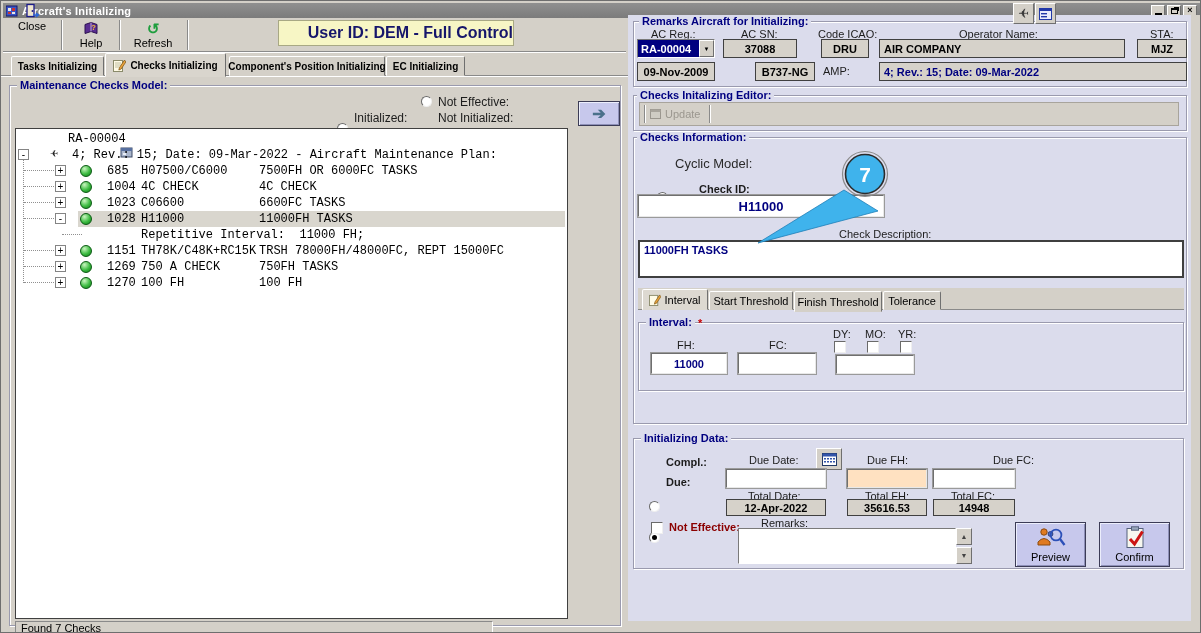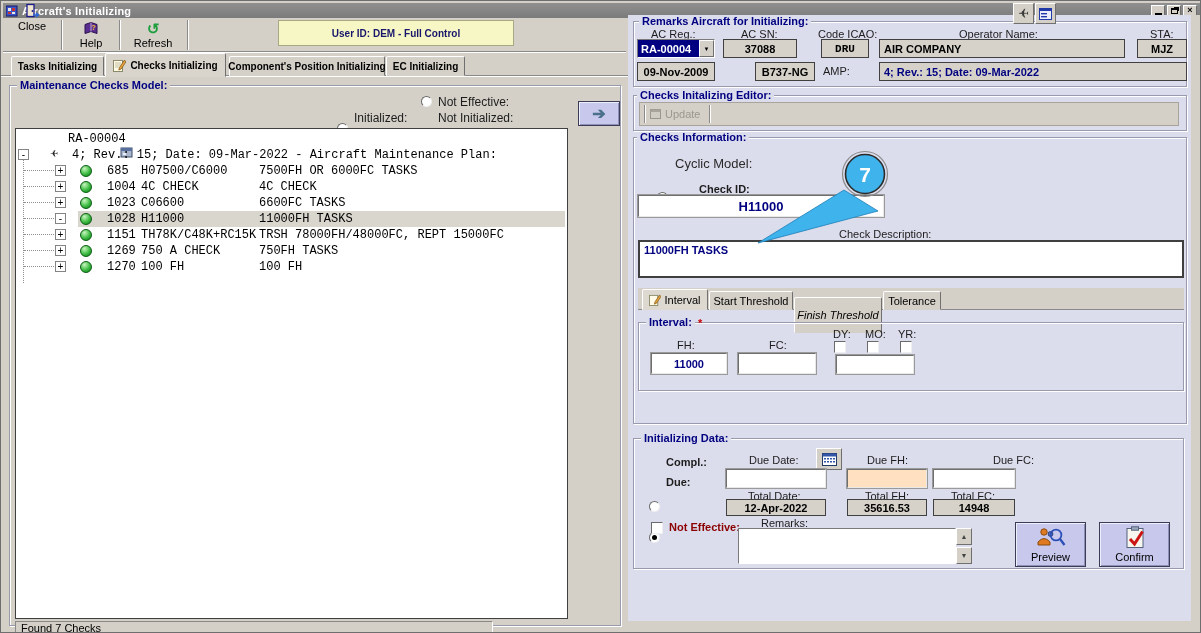--- a/index.html
+++ b/index.html
@@ -23,22 +23,22 @@
     background:linear-gradient(to bottom,#909090,#7b7b7b);
     display:flex; align-items:center; padding:0 3px;}
   .title-text{color:#fff; font-weight:bold; font-size:11px; margin-left:4px; letter-spacing:.2px;}
   .winbtn{width:14px; height:12px; margin-left:2px; display:flex; align-items:center; justify-content:center;
     font-size:9px; font-weight:bold; color:#000; line-height:1;}
   .glyph-min{display:block; width:7px; height:2px; background:#000; margin-top:6px;}
   .glyph-restore{display:block; width:7px; height:6px; border:1px solid #000; border-top-width:2px; box-shadow:2px -2px 0 -1px #000;}
   
   .toolbtn{display:flex; flex-direction:column; align-items:center; justify-content:center; gap:1px; color:#000;}
   .tool-sep{width:2px; border-left:1px solid #8a8a8a; border-right:1px solid #fff;}
-  .banner{background:var(--banner_yellow); border:1px solid #a8a884; display:flex; align-items:center; justify-content:center;
-    font-weight:bold; color:#16166b; font-size:10px;}
+  .banner{background:var(--banner_yellow); border:1px solid #a8a884; display:flex; align-items:center; justify-content:flex-end;
+    font-weight:bold; color:#16166b; font-size:16px;}
   
   .tab{border:1px solid; border-color:#fff #6f6f6f transparent #fff; border-radius:2px 2px 0 0;
     background:var(--chrome_gray); display:flex; align-items:center; justify-content:center; gap:4px;
     font-weight:bold; font-size:10px; white-space:nowrap;}
   .tab.active{background:#d9d5cd;}
   
   .treebox{background:#fff; border:1px solid #404040; font-family:"Liberation Mono", monospace; font-size:12px; overflow:hidden;}
   .trow{position:relative; height:16px; white-space:pre;}
   .trow span{position:absolute; top:1px; line-height:14px;}
   .expbox{width:11px; height:11px; border:1px solid #848484; background:#fff; text-align:center;
@@ -218,20 +218,23 @@
     <span class="code">C06600</span>
     <span class="desc">6600FC TASKS</span>
   </div>
         <div class="trow check sel">
     <span class="expbox">-</span>
     <span class="orb"></span>
     <span class="id">1028</span>
     <span class="code">H11000</span>
     <span class="desc">11000FH TASKS</span>
   </div>
+        <div class="trow child">
+    <span class="ctext">Repetitive Interval:  11000 FH;</span>
+  </div>
         <div class="trow check">
     <span class="expbox">+</span>
     <span class="orb"></span>
     <span class="id">1151</span>
     <span class="code">TH78K/C48K+RC15K</span>
     <span class="desc">TRSH 78000FH/48000FC, REPT 15000FC</span>
   </div>
         <div class="trow check">
     <span class="expbox">+</span>
     <span class="orb"></span>
@@ -266,21 +269,21 @@
   <div class="abs lbl" style="left:958px; top:27px;">Operator Name:</div>
   <div class="abs lbl" style="left:1149px; top:27px;">STA:</div>
 
   <div class="abs sunken" style="left:636px; top:38px; width:78px; height:19px; display:flex;">
     <div style="flex:1; background:var(--accent_navy); color:#fff; font-weight:bold; display:flex; align-items:center; padding-left:3px;">RA-00004</div>
     <div class="raised" style="width:15px; display:flex; align-items:center; justify-content:center; font-size:6px;">
         <span>▼</span>
       </div>
   </div>
   <div class="abs fld" style="left:722px; top:38px; width:74px; height:19px;">37088</div>
-  <div class="abs fld" style="left:820px; top:38px; width:48px; height:19px;font-family:Liberation Mono, monospace;">DRU</div>
+  <div class="abs fld" style="left:820px; top:38px; width:48px; height:19px;">DRU</div>
   <div class="abs fld" style="left:878px; top:38px; width:246px; height:19px; justify-content:flex-start; padding-left:4px;">AIR COMPANY</div>
   <div class="abs fld" style="left:1136px; top:38px; width:50px; height:19px;">MJZ</div>
 
   <div class="abs fld" style="left:636px; top:61px; width:78px; height:19px;">09-Nov-2009</div>
   <div class="abs fld" style="left:722px; top:61px; width:60px; height:19px;margin-left:32px;">B737-NG</div>
   <div class="abs lbl" style="left:822px; top:64px;">AMP:</div>
   <div class="abs fld" style="left:878px; top:61px; width:308px; height:19px; justify-content:flex-start; padding-left:4px; color:var(--accent_navy);">4; Rev.: 15; Date: 09-Mar-2022</div>
 
   <div class="abs grp" style="left:632px; top:94px; width:554px; height:36px;"></div>
   <div class="cap on-lav" style="left:636px; top:89px;">Checks Initalizing Editor:</div>
@@ -311,21 +314,21 @@
   <div class="abs subtab active" style="left:641px; top:288px; width:66px; height:21px;">
     <svg width="12" height="12" viewBox="0 0 13 13">
       <rect x="0.5" y="1.5" width="9" height="11" fill="#fffbe6" stroke="#8a8a6a"></rect>
       <path d="M11.5 1 L6.5 8.5 L5.8 11 L8.2 10 L12.8 3 Z" fill="#e8a23c" stroke="#7a5210" stroke-width="0.7"></path>
     </svg>
     <span>Interval</span>
   </div>
   <div class="abs subtab" style="left:708px; top:290px; width:84px; height:19px;">
     <span>Start Threshold</span>
   </div>
-  <div class="abs subtab" style="left:793px; top:296px; width:88px; height:36px;font-style:italic;">
+  <div class="abs subtab" style="left:793px; top:290px; width:88px; height:21px;">
     <span>Finish Threshold</span>
   </div>
   <div class="abs subtab" style="left:882px; top:290px; width:58px; height:19px;">
     <span>Tolerance</span>
   </div>
 
   <div class="abs grp" style="left:637px; top:321px; width:546px; height:69px;"></div>
   <div class="cap on-lav" style="left:645px; top:316px;">Interval:</div>
   <div class="abs" style="left:697px; top:316px; color:#cc0000; font-weight:bold;">*</div>
 

